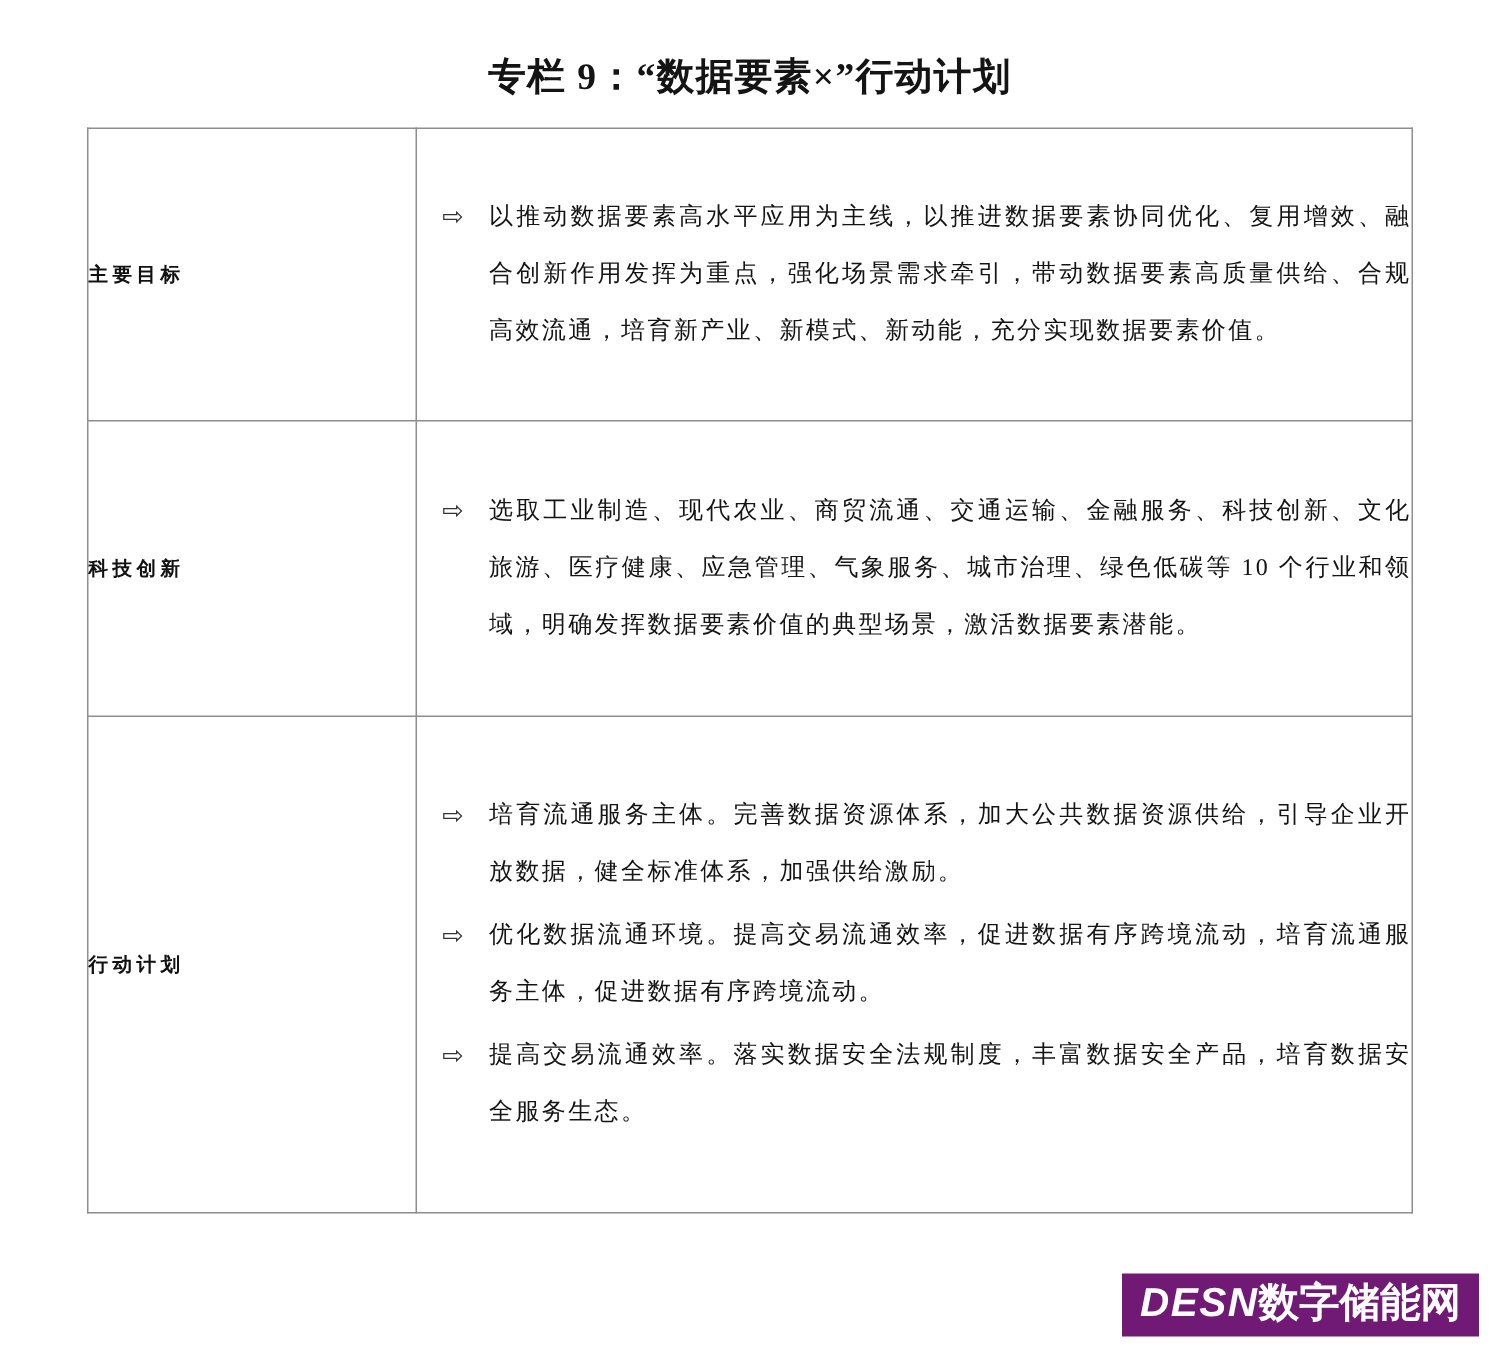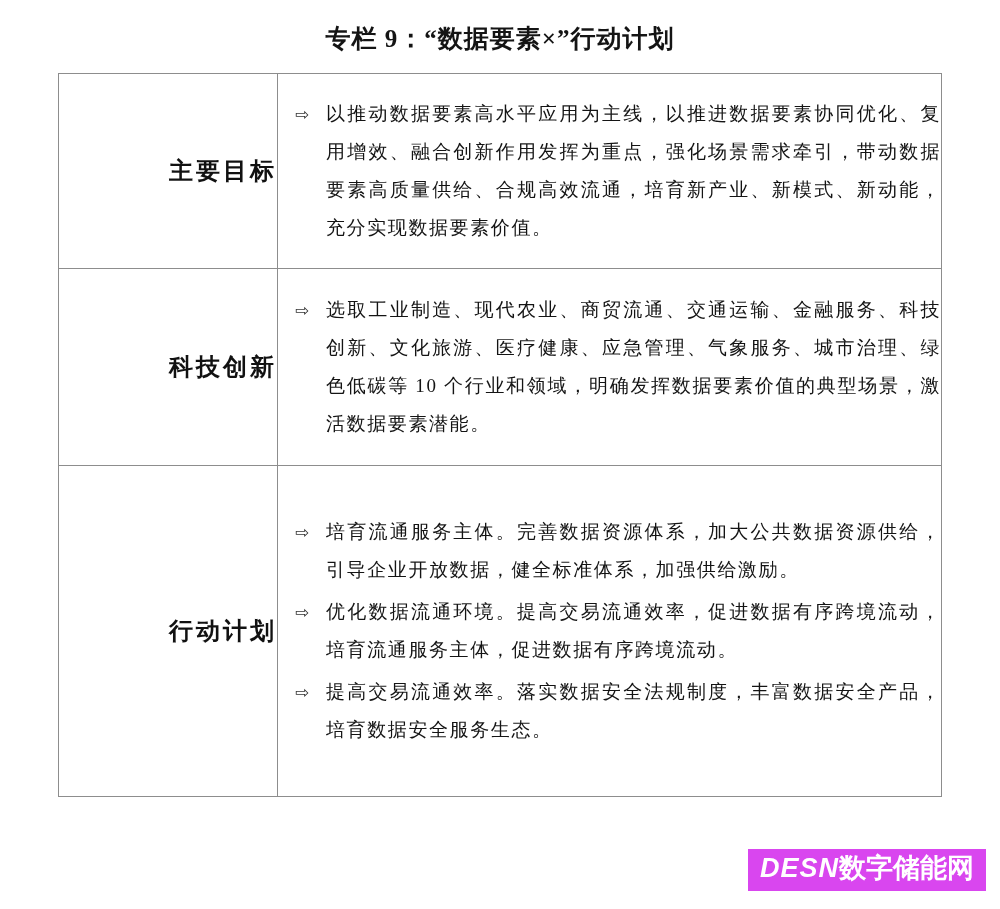--- a/index.html
+++ b/index.html
@@ -19,41 +19,41 @@
     position: relative;
     width: 1000px;
     height: 909px;
     box-sizing: border-box;
   }
   .doc-title {
     text-align: center;
     font-size: 25px;
     font-weight: bold;
     letter-spacing: 1px;
-    padding-top: 22px;
+    padding-top: 34px;
     padding-bottom: 18px;
     color: #141414;
   }
   .table-wrap {
     margin: 0 58px 0 58px;
   }
   table.main-table {
     width: 884px;
     border-collapse: collapse;
     table-layout: fixed;
   }
   table.main-table td {
     border: 1px solid #8d8d8d;
     vertical-align: middle;
     padding: 0;
   }
   td.label-cell {
     width: 218px;
-    text-align: right;
-    font-size: 24px;
+    text-align: left;
+    font-size: 13px;
     font-weight: bold;
     letter-spacing: 3px;
     color: #111;
     font-family: "Liberation Sans", "DejaVu Sans", sans-serif;
   }
   td.content-cell {
     padding: 14px 22px 16px 6px;
   }
   .bullet-row {
     display: flex;
@@ -67,21 +67,21 @@
     flex: 0 0 auto;
     width: 48px;
     text-align: center;
     font-size: 17px;
     line-height: 38px;
     color: #333;
     font-family: "DejaVu Sans", sans-serif;
   }
   .bullet-text {
     flex: 1 1 auto;
-    font-size: 19px;
+    font-size: 16px;
     line-height: 38px;
     letter-spacing: 1.6px;
     text-align: justify;
     text-justify: inter-ideograph;
     color: #141414;
   }
   .row-main .content-cell { height: 194px; }
   .row-action .content-cell { height: 196px; }
   .row-support .content-cell { height: 330px; }
 
@@ -143,17 +143,17 @@
             <div class="bullet-row">
               <span class="bullet-mark">⇨</span>
               <span class="bullet-text">提高交易流通效率。落实数据安全法规制度，丰富数据安全产品，培育数据安全服务生态。</span>
             </div>
           </td>
         </tr>
       </tbody>
     </table>
   </div>
 
-  <div class="watermark" style="background: #d946ef;">
+  <div class="watermark" style="background: #701a75;">
     <span class="wm-en">DESN</span><span>数字储能网</span>
   </div>
 
 </div>
 
 </body></html>

